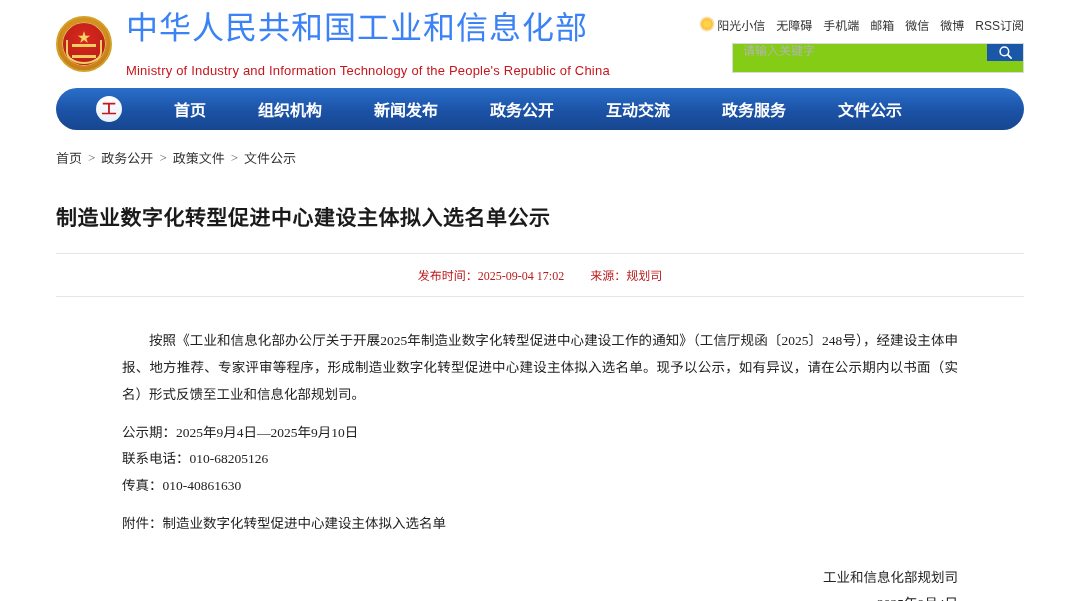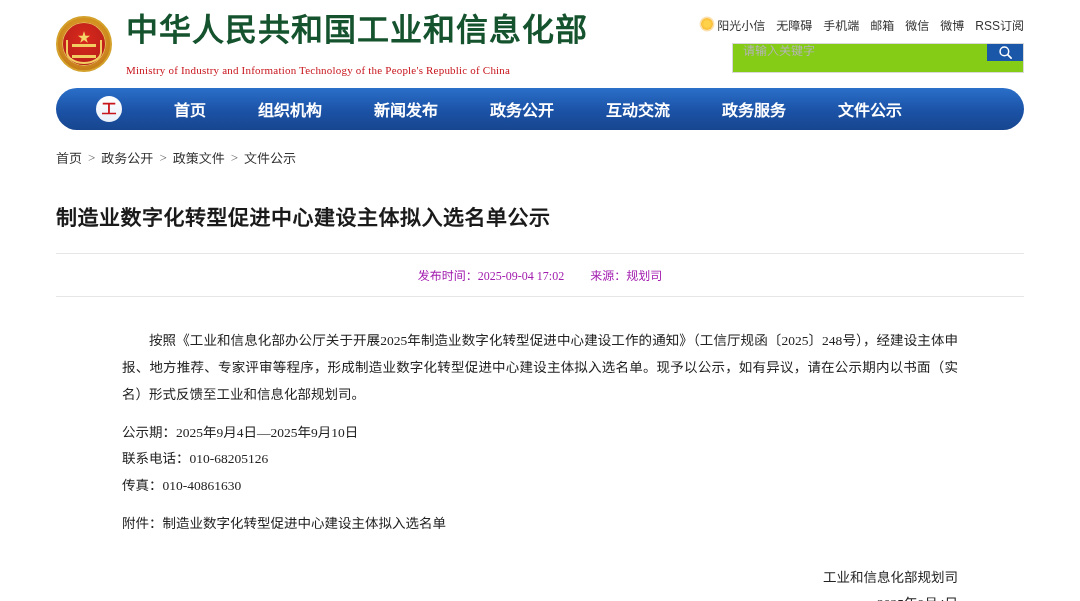--- a/index.html
+++ b/index.html
@@ -51,33 +51,32 @@
     position: absolute; left: 50%; top: 24px; transform: translateX(-50%);
     width: 36px; height: 24px;
     border: 2px solid #f2cd62;
     border-top: none;
     border-radius: 0 0 50% 50%;
   }
   .titles { display: flex; flex-direction: column; justify-content: center; }
   .title-cn {
     font-family: "Liberation Serif", serif;
     font-size: 32px;
-    font-weight: 700;
-    color: #14532d;
+    font-weight: 400;
+    color: #3b82f6;
     letter-spacing: 1px;
     line-height: 1.15;
     white-space: nowrap;
   }
   .title-en {
-    font-size: 11px;
+    font-size: 13px;
     color: #c8161d;
     letter-spacing: 0.2px;
     margin-top: 16px;
     white-space: nowrap;
-    font-family: Liberation Serif, serif;
   }
 
   .header-right { display: flex; flex-direction: column; align-items: flex-end; gap: 10px; }
   .toplinks { display: flex; align-items: center; gap: 11px; font-size: 12px; color: #333; }
   .toplinks .tl { white-space: nowrap; cursor: pointer; }
   .toplinks .tl.first { display: flex; align-items: center; gap: 4px; }
   .sun-icon {
     width: 12px; height: 12px; border-radius: 50%;
     background: radial-gradient(circle, #ffd24a 35%, #f3a71f 100%);
     box-shadow: 0 0 0 1.5px rgba(243,167,31,.35);
@@ -153,21 +152,21 @@
     font-weight: 700;
     color: #1a1a1a;
     letter-spacing: .5px;
     margin: 14px 0 22px 0;
   }
   .meta {
     border-top: 1px solid #e6e6e6;
     border-bottom: 1px solid #e6e6e6;
     padding: 12px 0;
     display: flex; justify-content: center; gap: 26px;
-    font-size: 12px; color: #a21caf;
+    font-size: 12px; color: #b91c1c;
     font-family: "Liberation Serif", serif;
   }
   .body {
     margin: 4px auto;
     width: 836px;
     padding-top: 26px;
     font-family: "Liberation Serif", serif;
     font-size: 13.5px;
     color: #222;
     line-height: 2.0;

